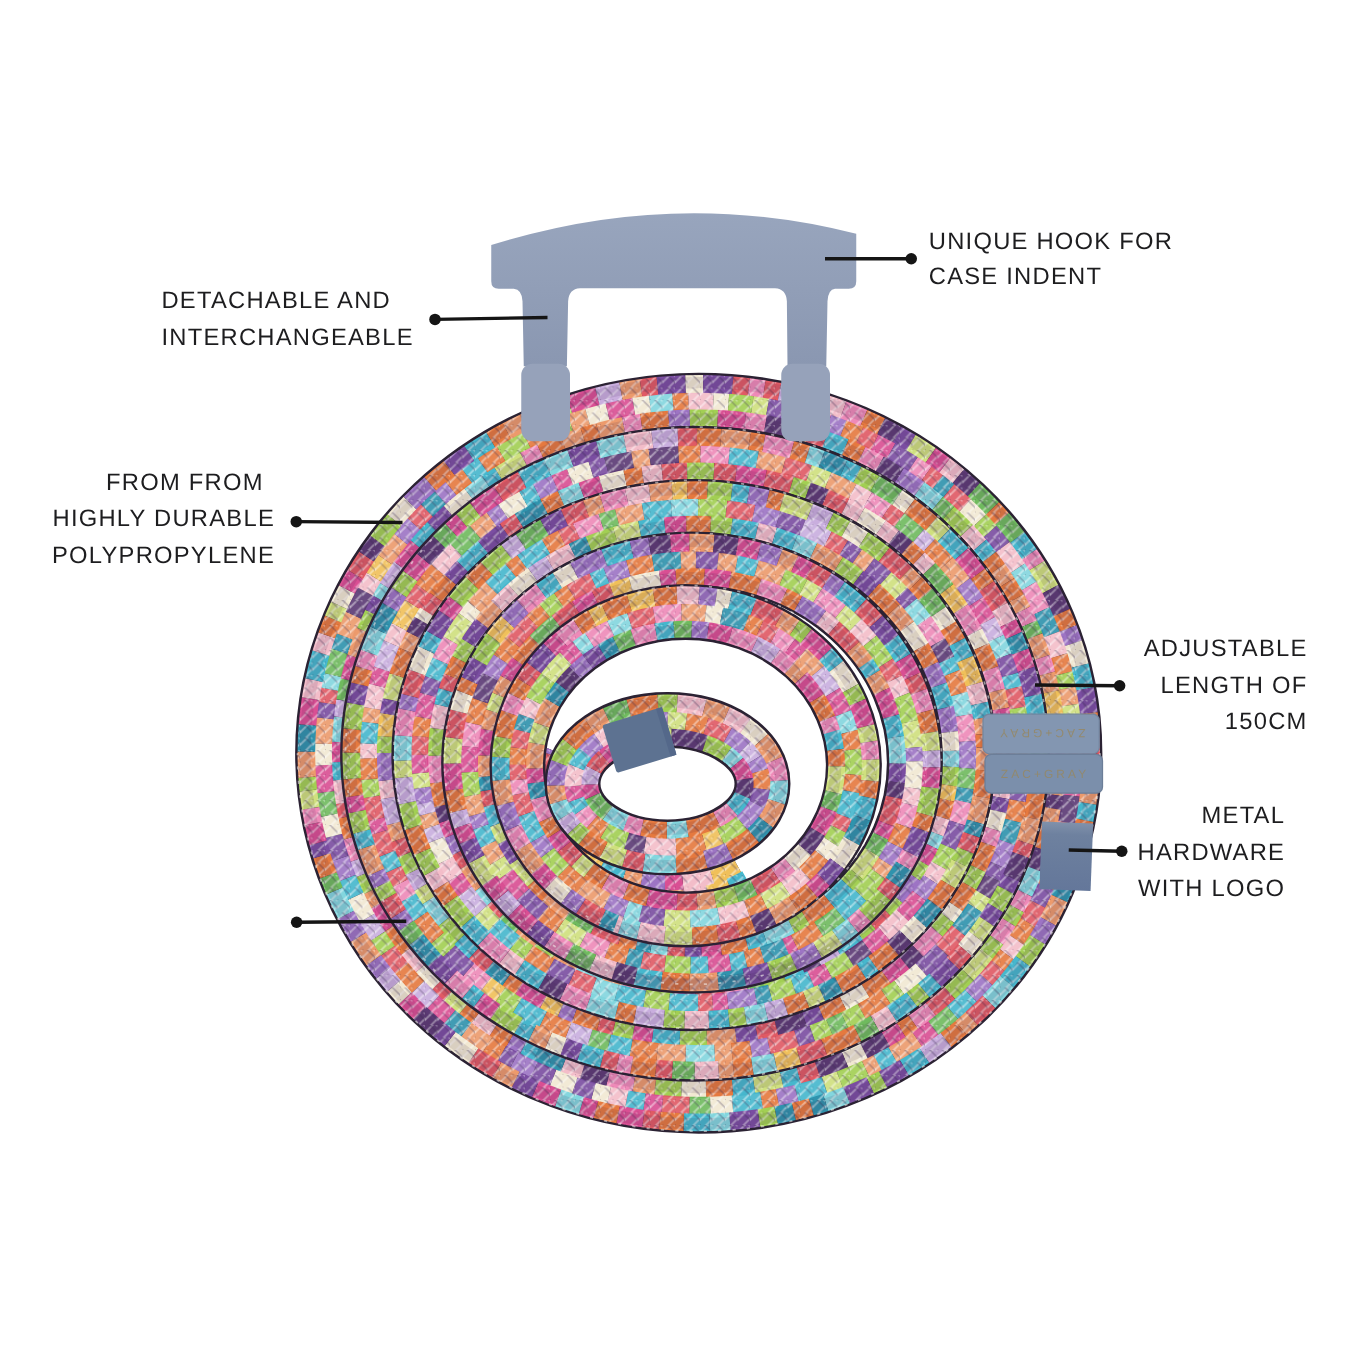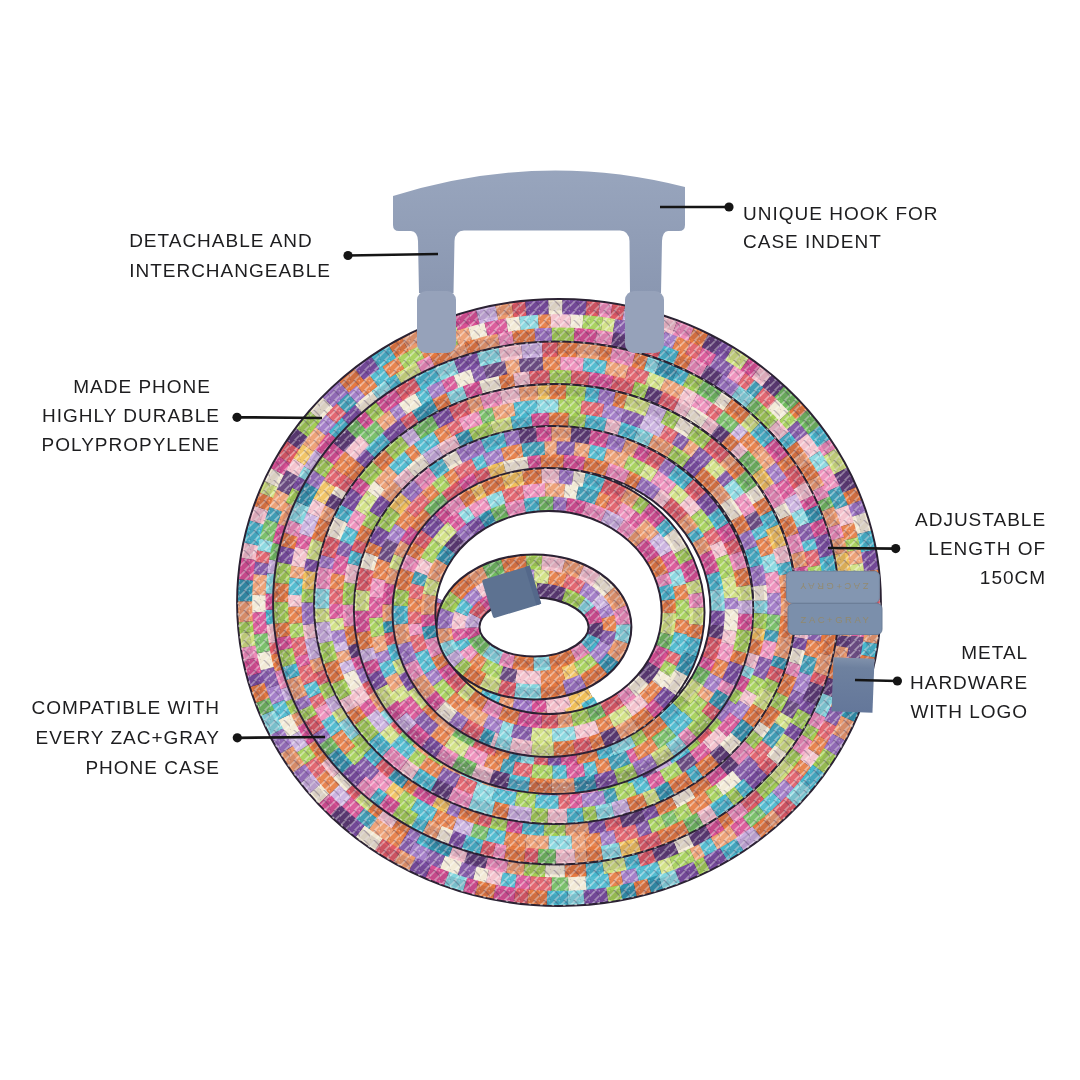--- a/index.html
+++ b/index.html
@@ -1422,19 +1422,18 @@
 <line x1="322" y1="418" x2="237" y2="417.3"></line>
 <circle cx="237" cy="417.3" r="4.6" stroke="none"></circle>
 <line x1="828" y1="548" x2="895.7" y2="548.6"></line>
 <circle cx="895.7" cy="548.6" r="4.6" stroke="none"></circle>
 <line x1="855" y1="680" x2="897.4" y2="681"></line>
 <circle cx="897.4" cy="681" r="4.6" stroke="none"></circle>
 <line x1="325" y1="737" x2="237.3" y2="737.8"></line>
 <circle cx="237.3" cy="737.8" r="4.6" stroke="none"></circle>
 </g>
 </svg>
-<div class="lab" style="left:743px;top:180px;text-align:left;line-height:27.5px;margin-top:20px;">UNIQUE HOOK FOR<br>CASE INDENT</div>
+<div class="lab" style="left:743px;top:180px;text-align:left;line-height:27.5px;">UNIQUE HOOK FOR<br>CASE INDENT</div>
 <div class="lab" style="right:749px;top:225.5px;text-align:left;line-height:30px;">DETACHABLE AND<br>INTERCHANGEABLE</div>
-<div class="lab" style="right:860px;top:372.2px;text-align:right;line-height:29px;"><span style="padding-right:9px">MADE PHONE</span><br>HIGHLY DURABLE<br>POLYPROPYLENE</div>
+<div class="lab" style="right:860px;top:372.2px;text-align:right;line-height:29px;"><span style="padding-right:9px">FROM FROM</span><br>HIGHLY DURABLE<br>POLYPROPYLENE</div>
 <div class="lab" style="left:915px;top:505.1px;text-align:right;line-height:29px;">ADJUSTABLE<br>LENGTH OF<br>150CM</div>
 <div class="lab" style="left:910px;top:638px;text-align:right;line-height:29.5px;">METAL<br>HARDWARE<br>WITH LOGO</div>
-<div class="lab" style="right:860px;top:693.4px;text-align:right;line-height:29.7px;">COMPATIBLE WITH<br>EVERY ZAC+GRAY<br>PHONE CASE</div>
 </div>
 
 </body></html>

